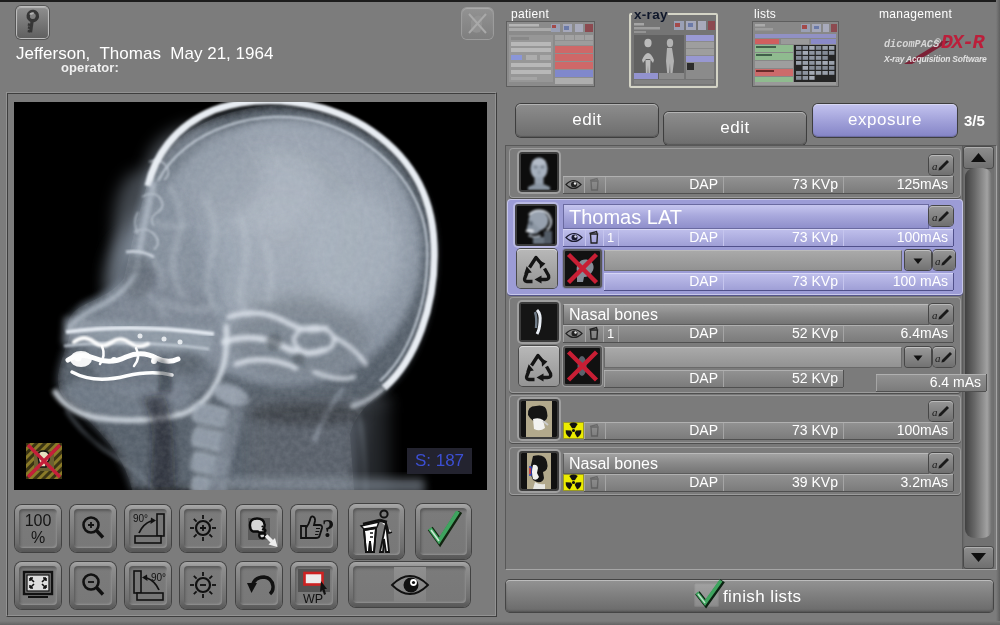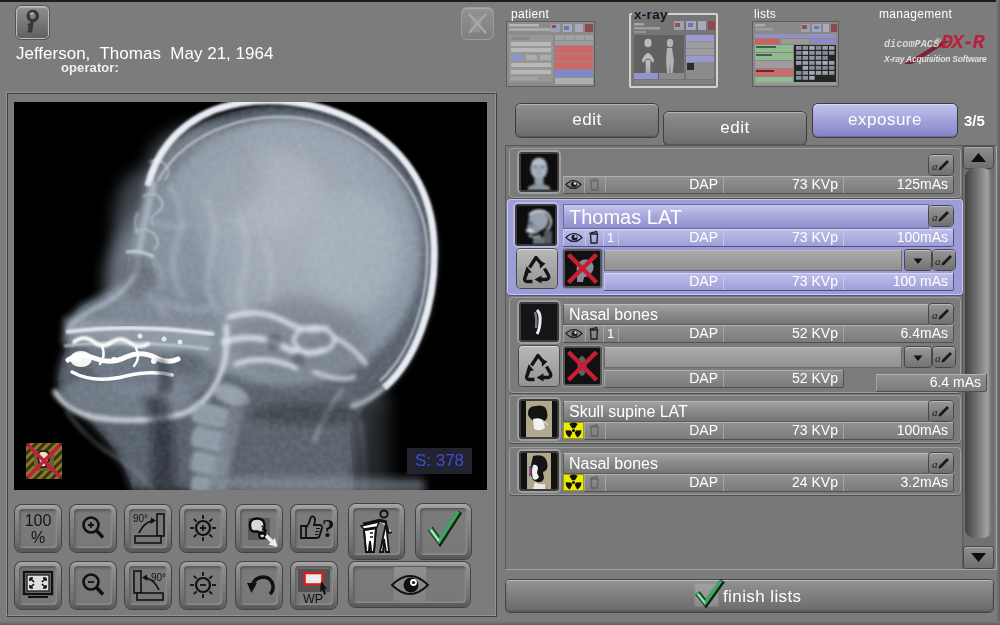--- a/index.html
+++ b/index.html
@@ -441,21 +441,21 @@
       <pattern id="hatch" width="6" height="6" patternTransform="rotate(45)" patternUnits="userSpaceOnUse">
         <rect width="6" height="6" fill="#8a7a28"></rect>
         <rect width="3" height="6" fill="#3a3413"></rect>
       </pattern>
     </defs>
     <rect x="0" y="0" width="36" height="36" fill="url(#hatch)"></rect>
     <rect x="8" y="8" width="20" height="20" fill="#6b6030"></rect>
     <path d="M12 13 Q12 8 17 8 Q23 8 23 13 L23 17 L20 21 L20 24 L14 24 L13 19 Z" fill="#e8e0c0" stroke="#111" stroke-width="1.5"></path>
     <path d="M2 2 L34 34 M34 2 L2 34" stroke="#c41f3a" stroke-width="3.4"></path>
   </svg>
-  <div class="abs" id="sbox" style="left:393px;top:346px;">S: 378</div>
+  <div class="abs" id="sbox" style="left:393px;top:346px;">S: 187</div>
 </div>
 
 <div class="abs tb" style="left:15px;top:505px;width:46px;height:47px;">
     <div class="face"></div>
   <div class="txt" style="left:0;top:7px;width:46px;text-align:center;font-size:16px;color:#151515;line-height:17px;">100<br>%</div>
 </div>
 <div class="abs tb" style="left:70px;top:505px;width:46px;height:47px;">
     <div class="face"></div>
   <svg style="left:9px;top:9px;" width="28" height="28">
     <circle cx="12" cy="11" r="7.5" fill="none" stroke="#111" stroke-width="2.6"></circle>
@@ -821,21 +821,20 @@
   <div class="abs thf" style="left:9px;top:3px;width:40px;height:40px;">
     <svg width="36" height="36">
       <rect width="36" height="36" fill="#b2a98c"></rect>
       <rect x="0" y="0" width="5" height="36" fill="#111"></rect>
       <rect x="31" y="0" width="5" height="36" fill="#111"></rect>
       <path d="M7 14 Q6 5 15 5 Q25 3 26 11 Q28 19 21 21 Q12 23 7 14 Z" fill="#141414"></path>
       <path d="M12 18 Q18 16 22 19 L24 27 Q19 31 13 28 Z" fill="#f2f2f0"></path>
       <path d="M22 20 L27 24" stroke="#ccc" stroke-width="2"></path>
     </svg>
   </div>
-  <div class="abs tbar" style="left:53px;top:5px;width:366px;height:21px;line-height:20px;">Skull supine LAT</div>
   <div class="abs pen" style="left:419px;top:5px;width:24px;height:20px;">
     <svg width="24" height="20">
         <text x="3" y="15" font-size="11" font-style="italic" font-family="Liberation Serif" fill="#1a1a1a">a</text>
         <path d="M10 13 L18 5 L20 7 L12 15 Z M10 13 L9.4 15.6 L12 15" fill="#1a1a1a"></path>
       </svg>
   </div>
   <div class="abs cell" style="left:53px;top:26px;width:21px;height:17px;background:#ecec00;box-shadow:inset 0 0 0 1px #9a9a22;">
     <svg width="21" height="17">
       <g transform="translate(10.5,8.5)" fill="#111">
         <circle r="1.6"></circle>
@@ -894,21 +893,21 @@
       </g>
     </svg>
   </div>
   <div class="abs cell" style="left:74px;top:26px;width:21px;height:17px;">
     <svg width="21" height="17" opacity="0.4">
         <path d="M7 5 L14 5 L13.4 14 L7.6 14 Z" fill="none" stroke="#333" stroke-width="1.4"></path>
         <path d="M6 4.5 L13 2.6 L13.6 4.4" fill="none" stroke="#333" stroke-width="1.4"></path>
       </svg>
   </div>
   <div class="abs cell fld" style="left:95px;top:26px;width:118px;height:17px;">DAP</div>
-  <div class="abs cell fld" style="left:213px;top:26px;width:120px;height:17px;">24 KVp</div>
+  <div class="abs cell fld" style="left:213px;top:26px;width:120px;height:17px;">39 KVp</div>
   <div class="abs cell fld" style="left:333px;top:26px;width:110px;height:17px;">3.2mAs</div>
 </div>
 
 <div class="abs" id="finbtn"></div>
 <div class="abs" id="fintile"></div>
 <svg class="abs" style="left:692px;top:579px;" width="34" height="30">
   <path d="M7 16 L14 25 L29 4" fill="none" stroke="#0c2212" stroke-width="5.5" stroke-linecap="square"></path>
   <path d="M6 15 L13 24 L28 3" fill="none" stroke="#3fa45f" stroke-width="3.6" stroke-linecap="square"></path>
   <path d="M6 15 L13 24" stroke="#bfe0c8" stroke-width="1.4"></path>
 </svg>

